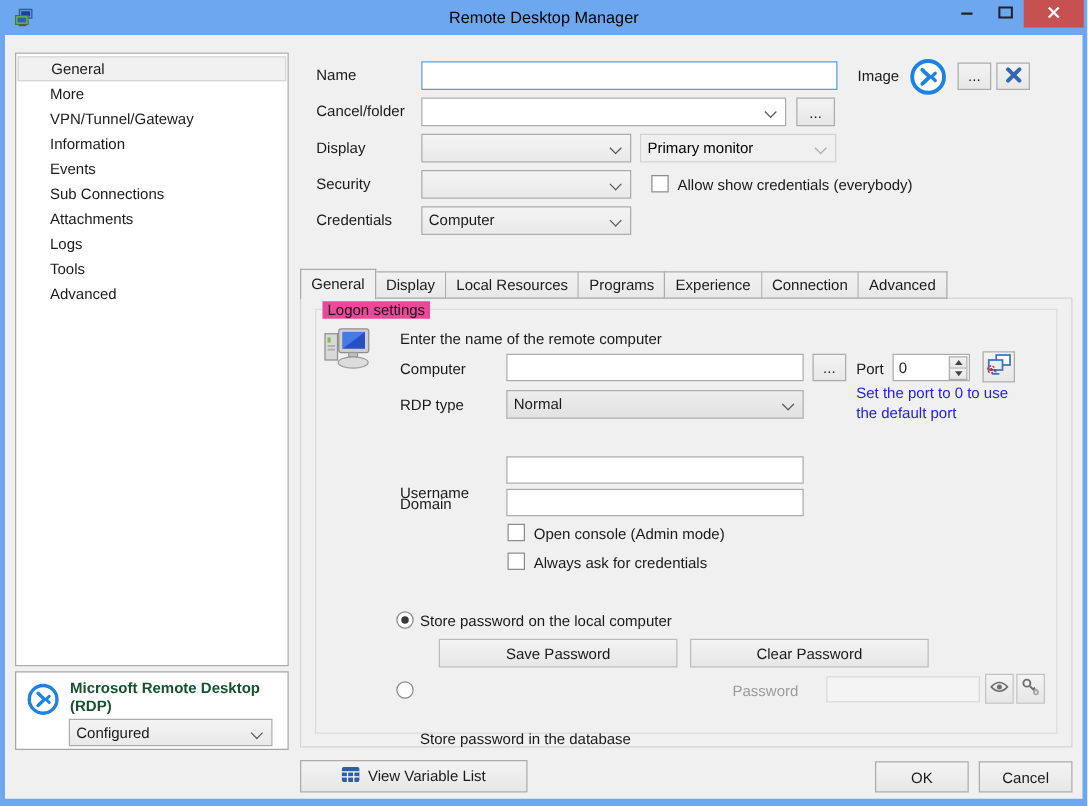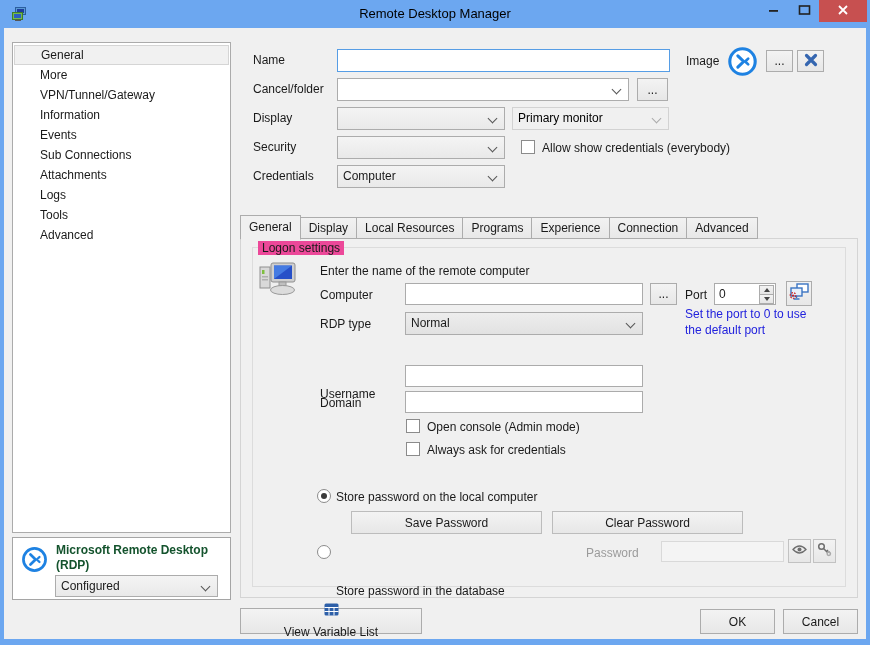--- a/index.html
+++ b/index.html
@@ -299,21 +299,21 @@
     <span>
       <svg width="15" height="15" viewBox="0 0 15 15">
         <circle cx="4.5" cy="4.5" r="2.8" fill="none" stroke="#6E6E6E" stroke-width="1.5"></circle>
         <path d="M6.8 6.8 L11.5 11.5 M9.5 9.5 L11 8 M11 11 L12.5 9.5" stroke="#6E6E6E" stroke-width="1.5"></path>
         <circle cx="11.8" cy="11.8" r="2.4" fill="#A9A9A9"></circle>
         <circle cx="11.8" cy="11.8" r="0.9" fill="#F0F0F0"></circle>
       </svg>
     </span>
   </div>
 
-  <div class="btn" style="left:240px;top:608px;width:182px;height:26px;flex-direction:column;">
+  <div class="btn" style="left:240px;top:608px;width:182px;height:26px;">
     <span>
       <svg width="15" height="13" viewBox="0 0 15 13">
         <rect x="0.5" y="0.5" width="14" height="12" rx="1.5" fill="#2D5FA8"></rect>
         <path d="M0.5 4.5 H14.5 M0.5 8.5 H14.5 M5 4.5 V12.5 M10 4.5 V12.5" stroke="#fff" stroke-width="1"></path>
       </svg>
     </span>
     <span>View Variable List</span>
   </div>
   <div class="btn" style="left:700px;top:609px;width:75px;height:25px;">
     <span>OK</span>

